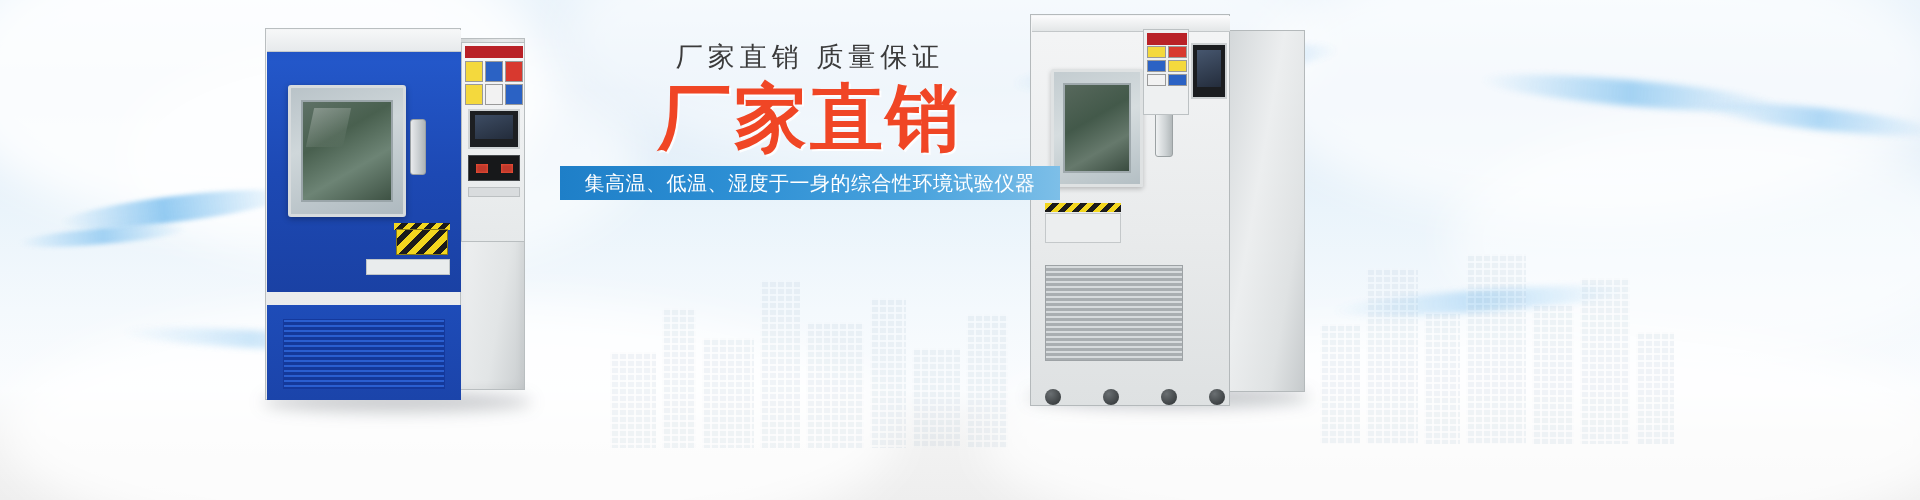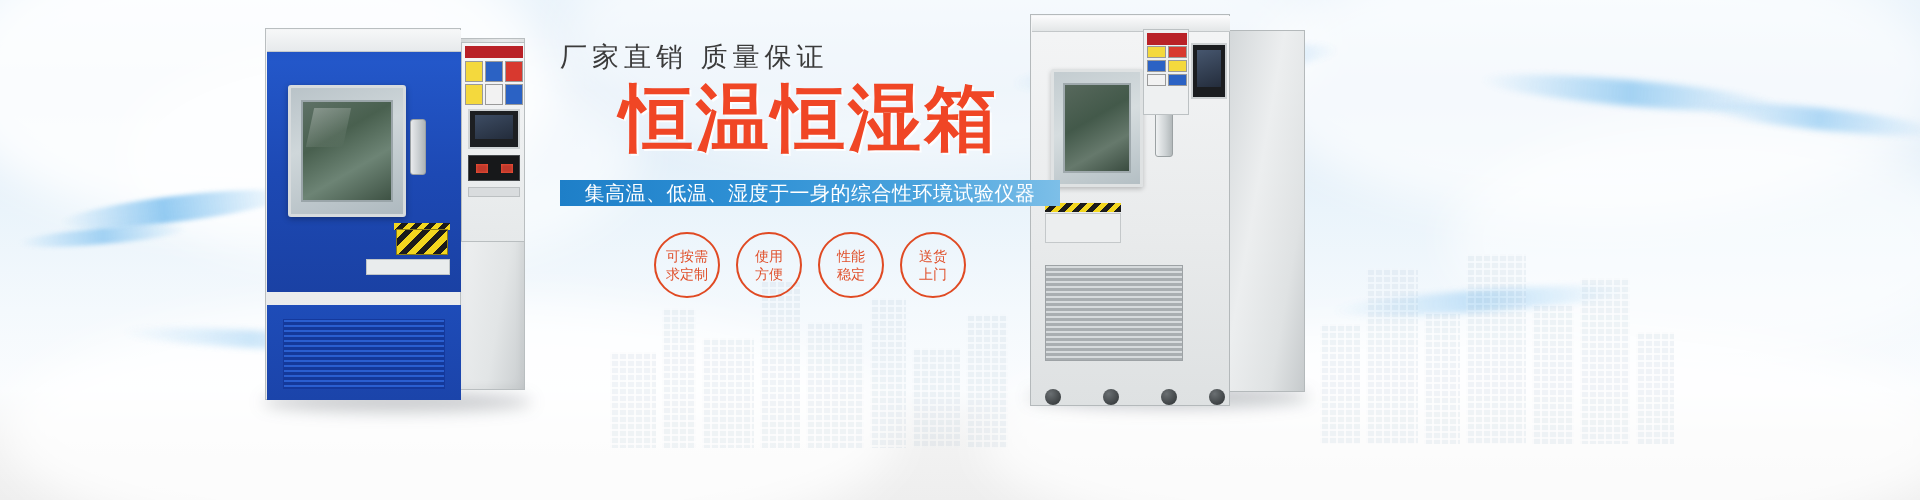--- a/index.html
+++ b/index.html
@@ -161,27 +161,27 @@
   .leg { position:absolute; bottom:0; width:16px; height:16px; border-radius:50%;
          background:radial-gradient(circle at 35% 30%,#6a6f72,#2c3032); }
 
   
   .shadow { position:absolute; border-radius:50%; filter:blur(8px); background:rgba(60,70,80,.28); }
 
   
   #copy { position:absolute; left:560px; top:44px; width:500px; }
 
   #tagline { font-size:27px; color:#3b3b3b; letter-spacing:5px; font-weight:400;
-             white-space:nowrap; line-height:1; }
+             text-align:center; white-space:nowrap; line-height:1; }
 
   #headline { margin-top:8px; font-size:73px; line-height:1.06; font-weight:bold;
               color:#f04625; letter-spacing:3px; text-align:center; white-space:nowrap;
               text-shadow:2px 2px 0 rgba(255,255,255,.85); }
 
-  #subtitle-bar { margin-top:24px; height:26px;
+  #subtitle-bar { margin-top:10px; height:34px;
               background:linear-gradient(90deg,#1e7fc8 0%,#2d8fd4 35%,#4aa3dd 72%,#7dbfe8 100%);
               display:flex; align-items:center; justify-content:center; }
   #subtitle { color:#ffffff; font-size:20px; letter-spacing:.5px; white-space:nowrap; }
 
   #badges { margin-top:26px; display:flex; justify-content:center; gap:16px; }
   .badge { width:66px; height:66px; border-radius:50%; border:2px solid #e04a23;
            display:flex; flex-direction:column; align-items:center; justify-content:center;
            color:#e0502b; font-size:14px; line-height:1.3; background:transparent; }
   .badge span { display:block; white-space:nowrap; }
 
@@ -299,40 +299,22 @@
         <div class="leg" style="left:122px;"></div>
         <div class="leg" style="left:170px;"></div>
       </div>
     </div>
   </div>
 
   <div id="copy">
 
     <div id="tagline">厂家直销  质量保证</div>
 
-    <h1 id="headline">恒温恒湿箱</h1>
+    <h1 id="headline">厂家直销</h1>
 
     <div id="subtitle-bar">
       <div id="subtitle">集高温、低温、湿度于一身的综合性环境试验仪器</div>
     </div>
 
-    <div id="badges">
-      <div class="badge">
-        <span>可按需</span>
-        <span>求定制</span>
-      </div>
-      <div class="badge">
-        <span>使用</span>
-        <span>方便</span>
-      </div>
-      <div class="badge">
-        <span>性能</span>
-        <span>稳定</span>
-      </div>
-      <div class="badge">
-        <span>送货</span>
-        <span>上门</span>
-      </div>
-    </div>
 
 
   </div>
 </div>
 
 </body></html>

